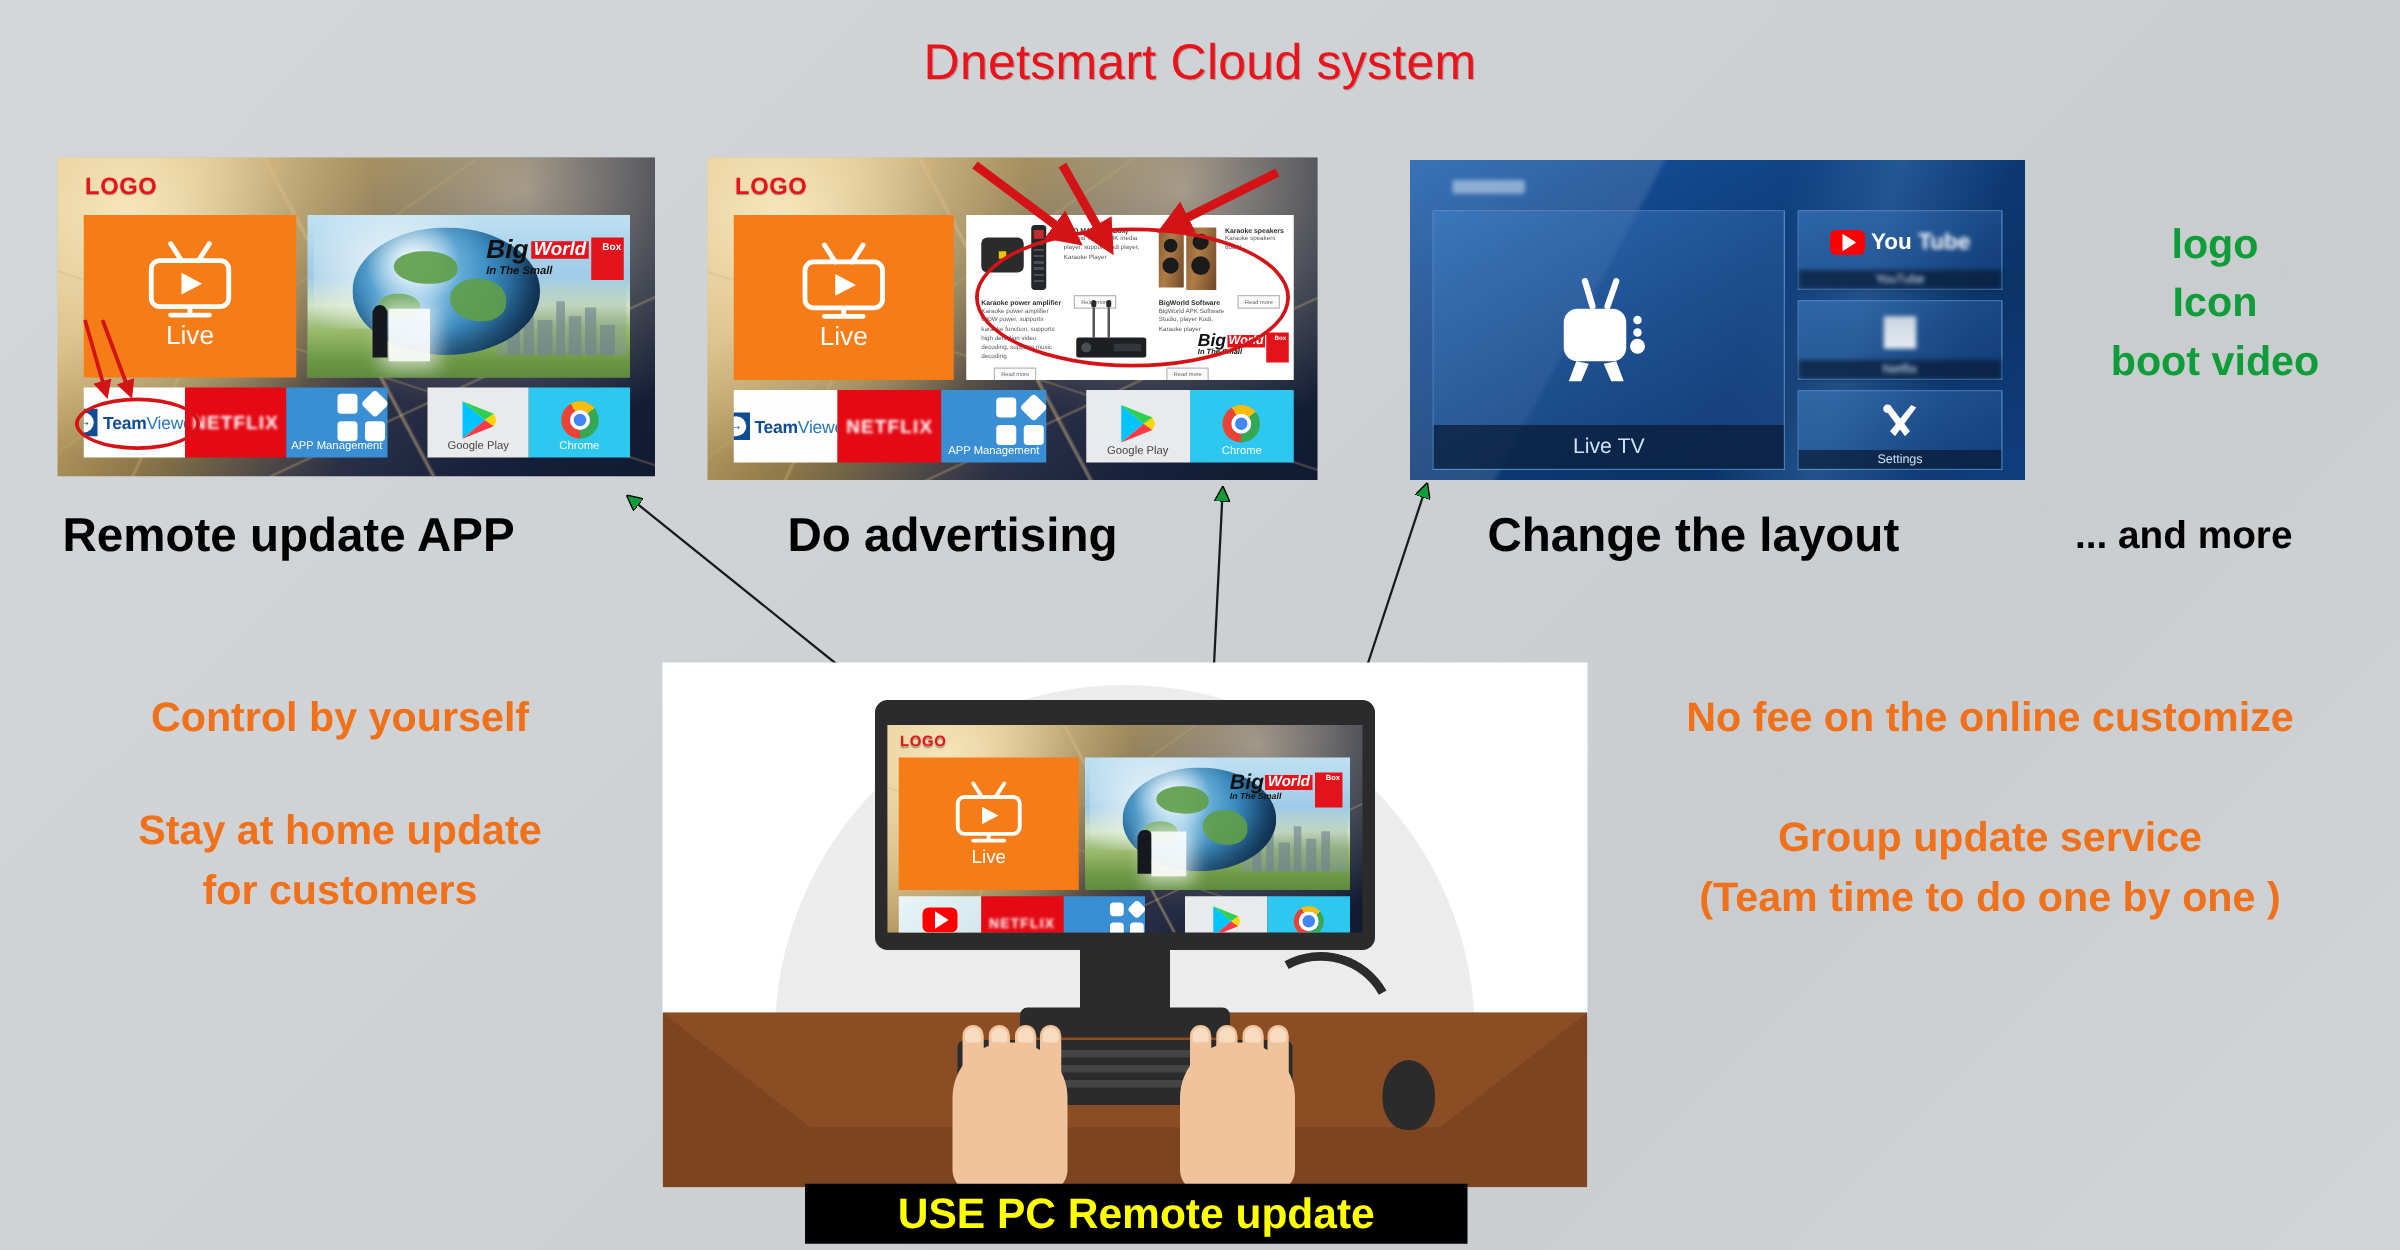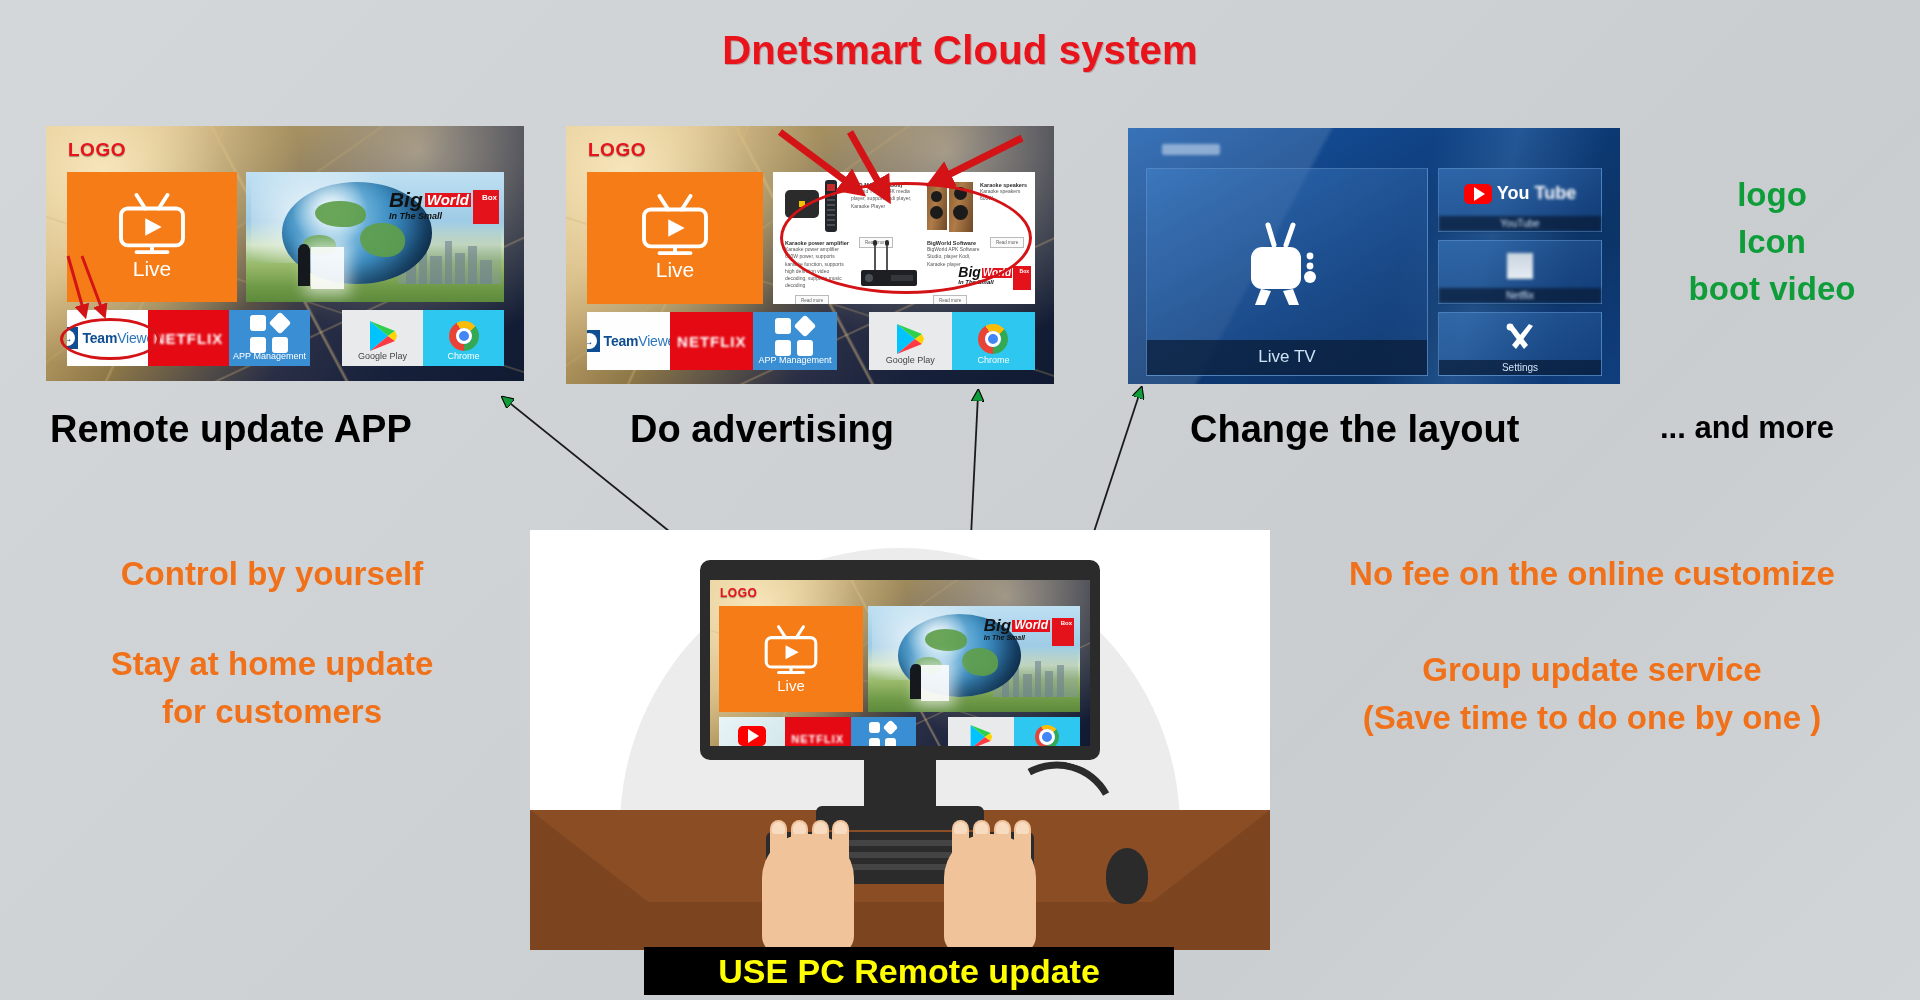--- a/index.html
+++ b/index.html
@@ -9,21 +9,21 @@
     background: linear-gradient(135deg, #d4d7d9 0%, #ced2d4 40%, #c9cdd0 70%, #d2d5d7 100%);
     position: relative;
   }
   .stage { position: absolute; inset: 0; }
 
   
   #main-title {
     position: absolute; top: 28px; left: 0; width: 1920px;
     text-align: center;
     color: #e8131b;
-    font-size: 40px; font-weight: bold;
+    font-size: 40px; font-weight: normal;
     letter-spacing: 0.2px;
     text-shadow: 1px 1px 0 rgba(120,0,0,.25);
   }
 
   
   .tv-panel { position: absolute; overflow: hidden; }
   .tv-gold {
     background:
       radial-gradient(circle at 12% 18%, rgba(255,240,200,.85) 0%, rgba(255,225,170,0) 42%),
       radial-gradient(circle at 78% 10%, rgba(255,235,190,.55) 0%, rgba(255,225,170,0) 45%),
@@ -111,21 +111,21 @@
   .app-tile {
     position:relative; display:flex; flex-direction:column;
     align-items:center; justify-content:center; overflow:hidden;
   }
   .app-tile .app-label {
     position:absolute; bottom:5px; left:0; right:0; text-align:center;
     font-size:9px; color:#fff;
   }
   .t-white { background:#fefefe; }
   .t-netflix { background:#e50914; }
-  .t-appmgmt { background:#3a8fd4; }
+  .t-appmgmt { background:#3a8fd4;align-items:flex-end; }
   .t-play { background:#e9eaec;margin-left:32px; }
   .t-play .app-label { color:#444; }
   .t-chrome { background:#2ec7ef; }
 
   
   .tv-lock { display:flex; align-items:center; gap:4px; }
   .tv-badge {
     width:22px; height:22px; background:#0e4d92;
     display:flex; align-items:center; justify-content:center;
   }
@@ -604,21 +604,21 @@
     <div>Control by yourself</div>
     <div style="height:42px;"></div>
     <div>Stay at home update</div>
     <div>for customers</div>
   </div>
 
   <div class="orange-note" style="left:1272px; top:550px; width:640px;">
     <div>No fee on the online customize</div>
     <div style="height:48px;"></div>
     <div>Group update service</div>
-    <div>(Save time to do one by one )</div>
+    <div>(Team time to do one by one )</div>
   </div>
 
   <svg id="pointer-arrows" viewBox="0 0 1920 1000">
     <defs>
       <marker id="greenhead" markerWidth="7" markerHeight="7" refX="3.5" refY="3.5" orient="auto">
         <polygon points="0,0 7,3.5 0,7" fill="#0f9d3a" stroke="#000" stroke-width=".6"></polygon>
       </marker>
     </defs>
     <line x1="700" y1="556" x2="506" y2="400" stroke="#1a1a1a" stroke-width="1.8" marker-end="url(#greenhead)"></line>
     <line x1="970" y1="556" x2="978" y2="395" stroke="#1a1a1a" stroke-width="1.8" marker-end="url(#greenhead)"></line>

